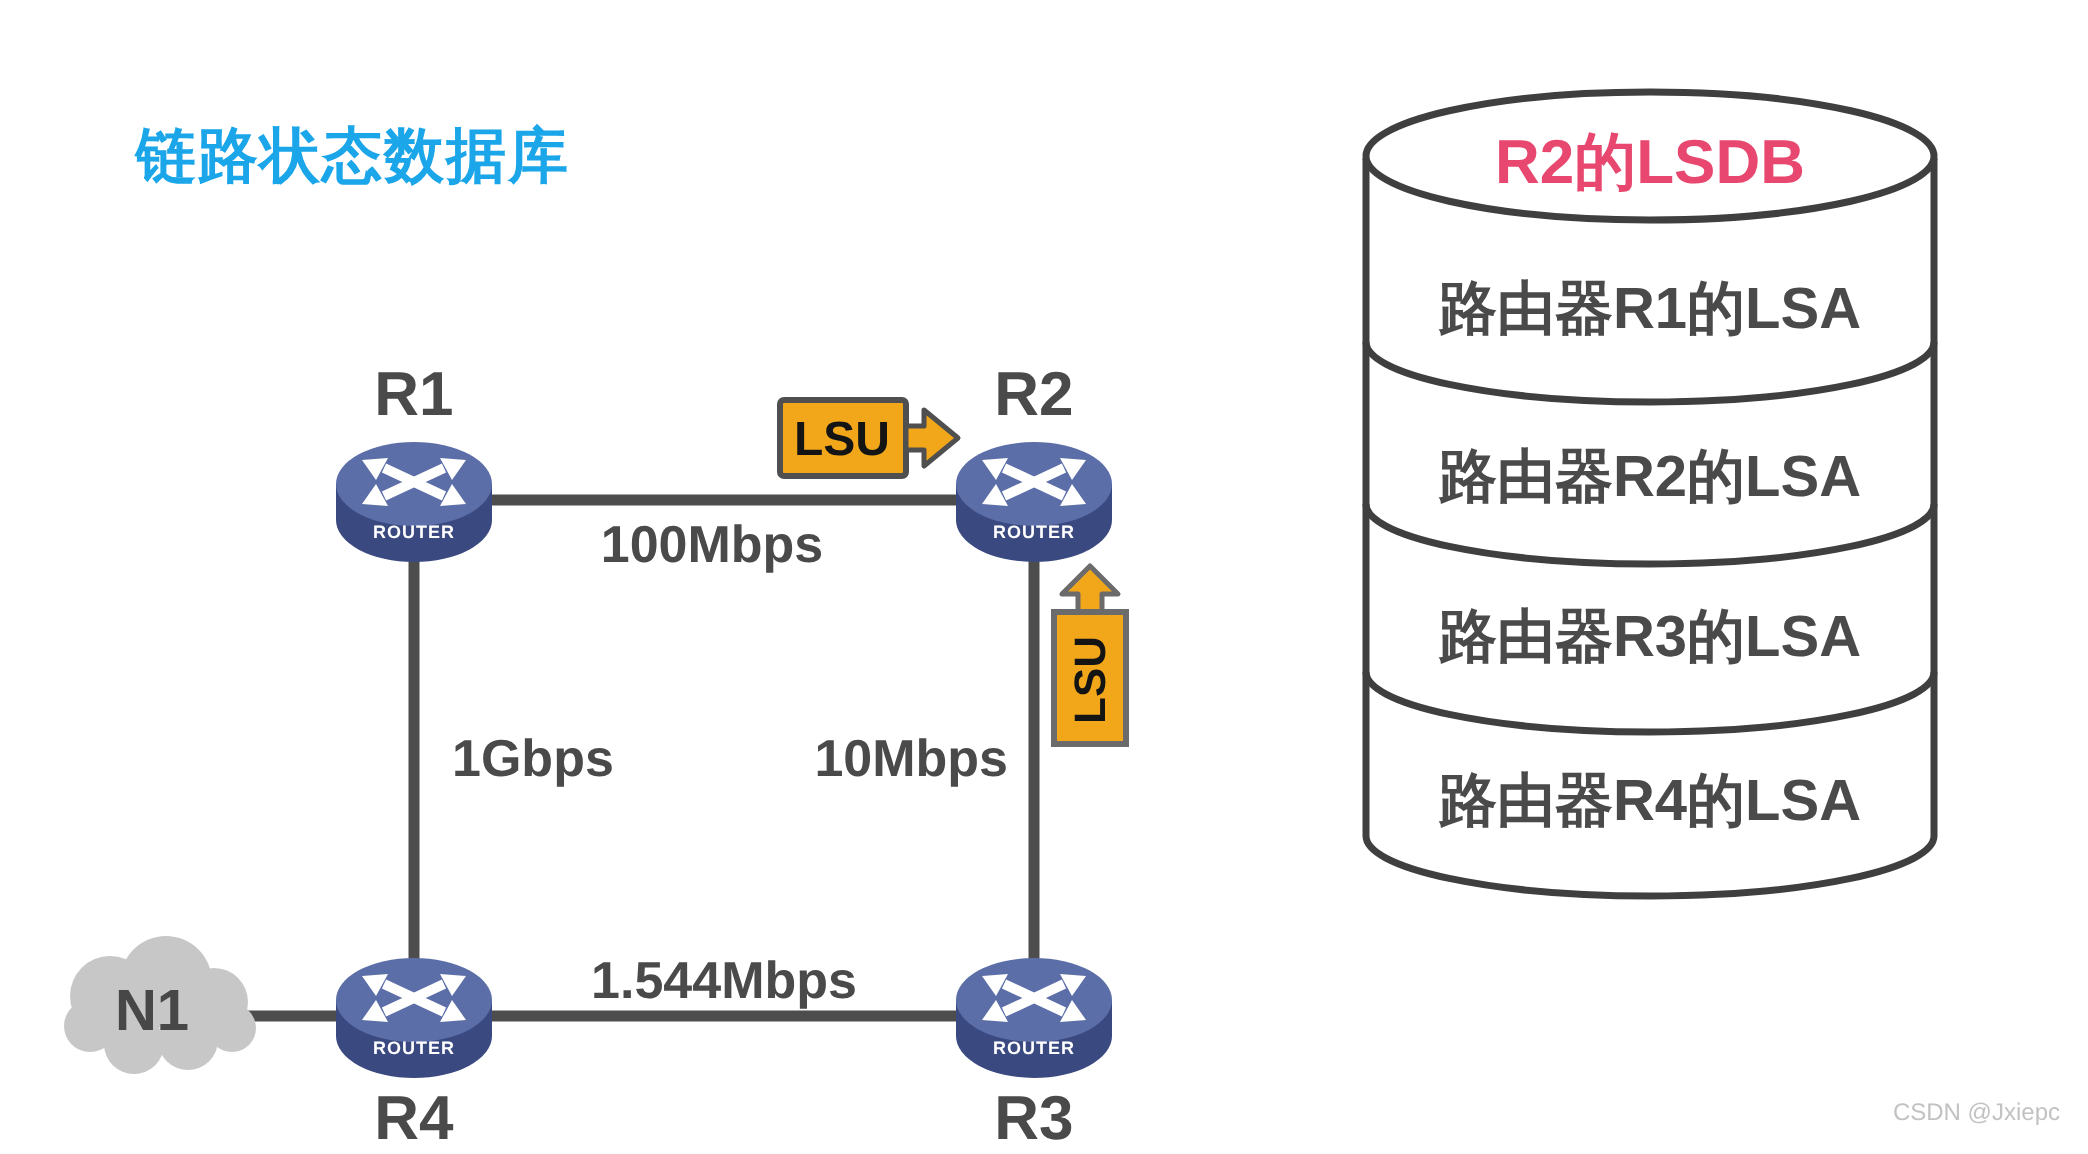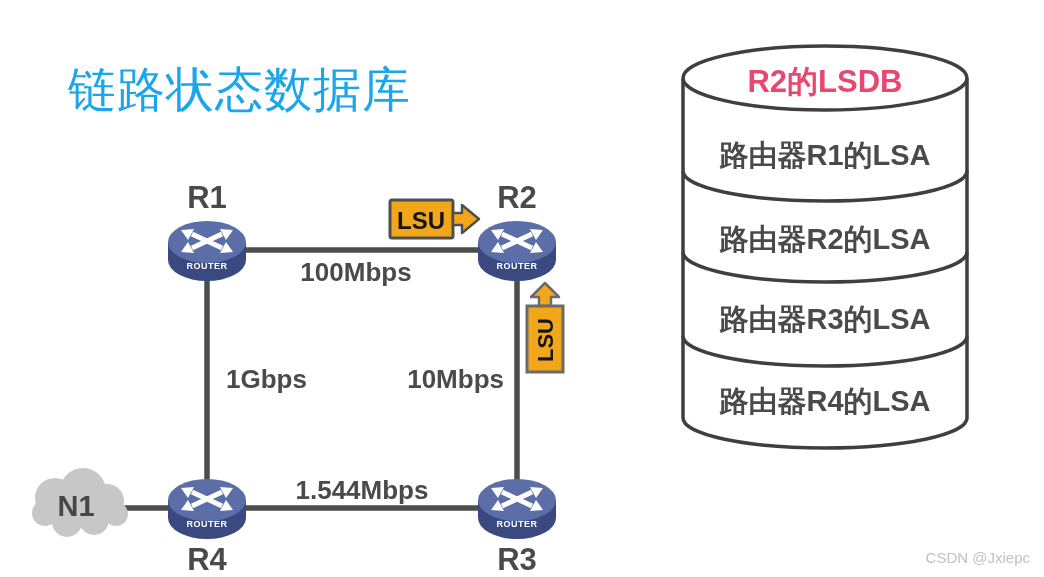--- a/index.html
+++ b/index.html
@@ -4,26 +4,26 @@
 <style>
   html,body{margin:0;padding:0;}
   body{
     width:1044px;height:577px;position:relative;overflow:hidden;
     background:#ffffff;
     font-family:"Liberation Sans",sans-serif;
   }
   .stage{position:absolute;inset:0;}
   .page-title{
     position:absolute;left:68px;top:58px;
-    font-size:48px;font-weight:400;letter-spacing:1px;
+    font-size:30px;font-weight:700;letter-spacing:1px;
     color:#1BA6EA;white-space:nowrap;
   }
   .watermark{
     position:absolute;right:14px;top:549px;
-    font-size:15px;color:#C2C2C2;white-space:nowrap;
+    font-size:12px;color:#C2C2C2;white-space:nowrap;
   }
   svg text{font-family:"Liberation Sans",sans-serif;}
   .link-label{font-size:26px;font-weight:700;fill:#4A4A4A;}
   .router-label{font-size:31px;font-weight:700;fill:#4A4A4A;}
   .router-word{font-size:9px;font-weight:700;fill:#ffffff;letter-spacing:.5px;}
   .cloud-label{font-size:29px;font-weight:700;fill:#474747;}
   .lsu-text{font-size:24px;font-weight:700;fill:#141414;}
   .lsdb-entry{font-size:29px;font-weight:700;fill:#4A4A4A;}
   .lsdb-title{font-size:31px;font-weight:700;fill:#E8476F;stroke:#ffffff;stroke-width:7;paint-order:stroke;}
 </style>

